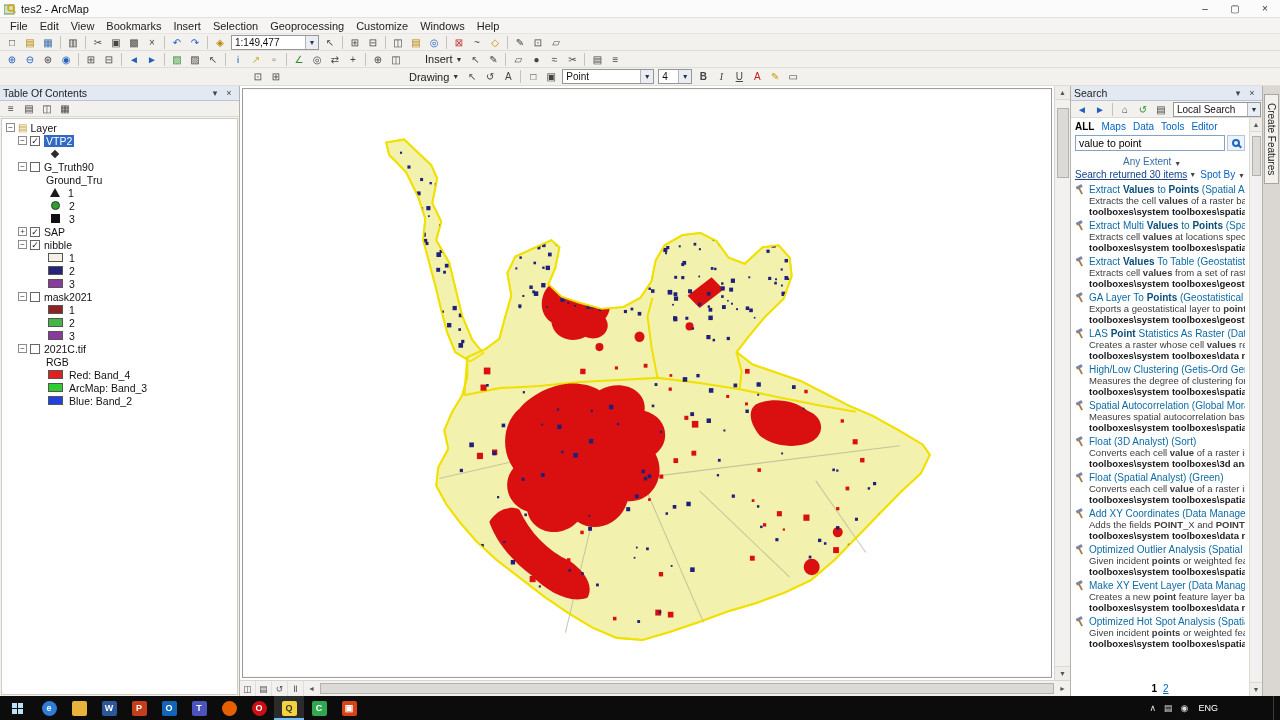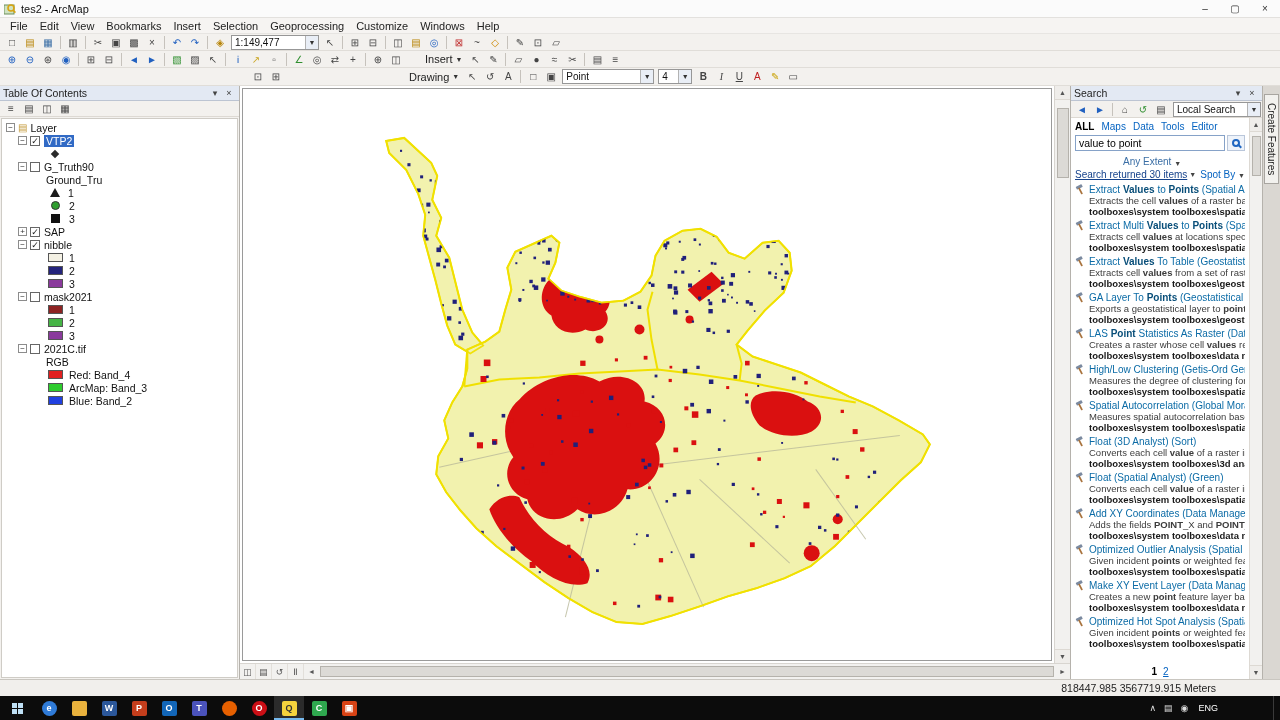--- a/index.html
+++ b/index.html
@@ -1006,23 +1006,20 @@
         </div>
       </div>
     </div>
 
     <div id="create-strip">
       <div id="create-tab">Create Features</div>
     </div>
 
   </div>
 
-  <div id="statusbar">
-    <span>818447.985 3567719.915 Meters</span>
-  </div>
 
   <div id="taskbar">
     <span class="tb-start">
       <span class="start-grid">
           <div></div>
           <div></div>
           <div></div>
           <div></div>
         </span>
     </span>

